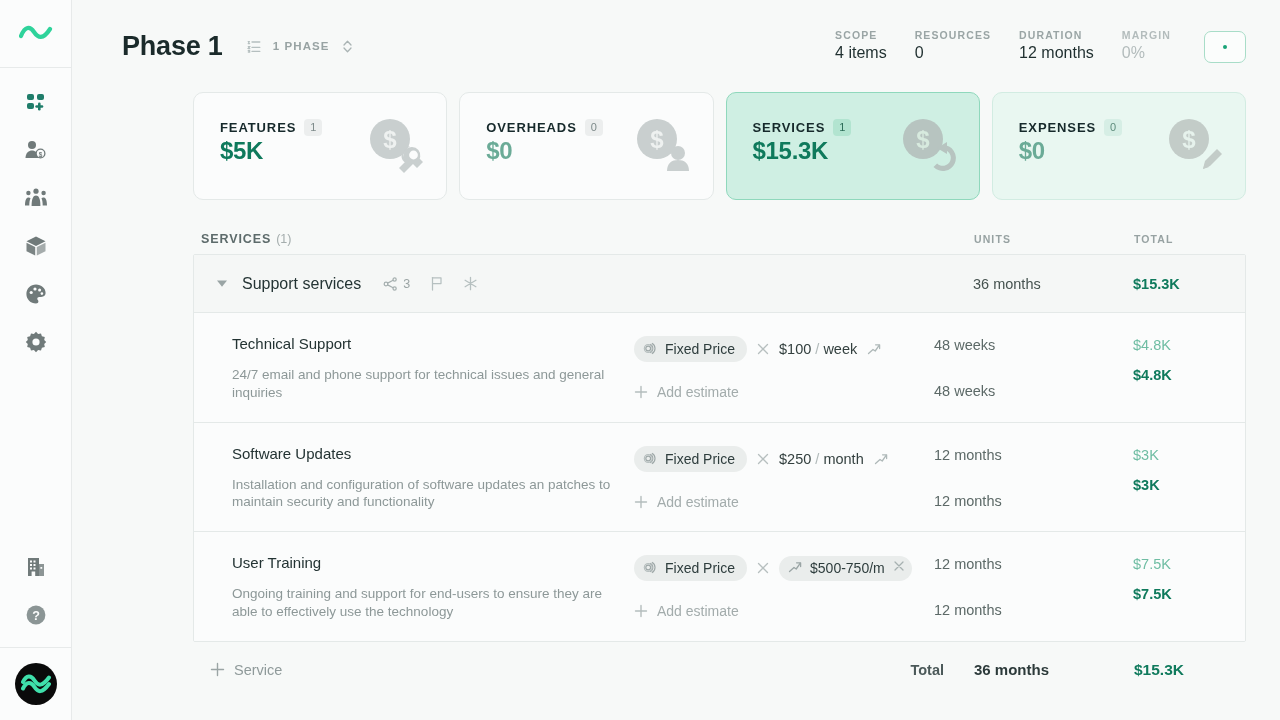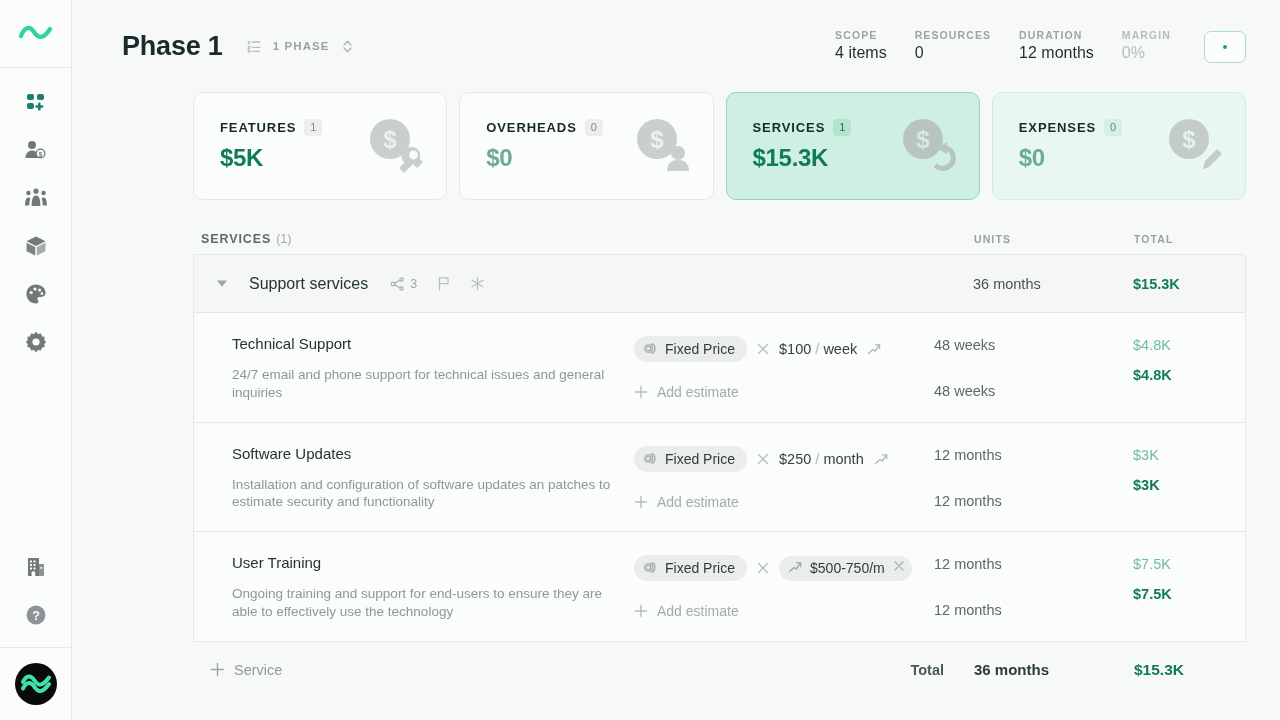--- a/index.html
+++ b/index.html
@@ -88,21 +88,21 @@
   .card.soft   { background: #e9f7f1; border-color: #d2ece2; }
   .card-head { display: flex; align-items: center; gap: 8px; }
   .card-title { font-size: 13px; font-weight: bold; letter-spacing: 0.9px; color: #16292b; }
   .card.soft .card-title { color: #16292b; }
   .card-badge {
     font-size: 11px; color: #7d8a8a; background: #eceeee;
     border-radius: 4px; padding: 1px 6px; line-height: 15px; min-width: 17px; text-align: center;
   }
   .card.active .card-badge { background: #b2e4d0; color: #2b6b57; }
   .card.soft .card-badge { background: #d6eee5; color: #5e8c7c; }
-  .card-value { font-size: 24px; font-weight: bold; margin-top: 8px; color: #0f7a5c; letter-spacing: -0.3px; }
+  .card-value { font-size: 24px; font-weight: bold; margin-top: 1px; color: #0f7a5c; letter-spacing: -0.3px; }
   .card.dim .card-value { color: #6bab97; }
   .card-icon { position: absolute; right: 22px; top: 24px; opacity: 1; }
 
   
   .table-wrap { padding: 0 49px 0 121px; margin-top: 24px; }
   .table-head { display: flex; align-items: center; height: 30px; padding: 0 0 0 8px; }
   .th-title { font-size: 12.5px; font-weight: bold; letter-spacing: 0.9px; color: #5d6b6b; }
   .th-count { font-size: 12.5px; color: #a4adad; margin-left: 5px; }
   .th-units { width: 160px; text-align: left; font-size: 10.5px; font-weight: bold; letter-spacing: 1.1px; color: #97a2a2; }
   .th-total { width: 112px; text-align: left; font-size: 10.5px; font-weight: bold; letter-spacing: 1.1px; color: #97a2a2; }
@@ -111,21 +111,21 @@
   .table {
     border: 1px solid #e4e9e8; border-radius: 2px;
     background: #fbfcfc; overflow: hidden;
   }
   .group-row {
     display: flex; align-items: center; height: 58px;
     background: #f5f7f6; border-bottom: 1px solid #e4e9e8;
     padding-left: 17px;
   }
   .caret { width: 22px; display: flex; align-items: center; justify-content: center; cursor: pointer; }
-  .group-name { font-size: 16px; color: #243434; margin-left: 16px; }
+  .group-name { font-size: 16px; color: #243434; margin-left: 9px; }
   .group-meta { display: flex; align-items: center; gap: 20px; margin-left: 22px; }
   .meta-chip { display: flex; align-items: center; gap: 5px; cursor: pointer; }
   .meta-chip .cnt { font-size: 12.5px; color: #9aa4a4; }
   .group-spacer { flex: 1 1 auto; }
   .group-units { width: 160px; font-size: 14.5px; color: #45524f; }
   .group-total { width: 112px; font-size: 14.5px; color: #0f7a5c; font-weight: bold; }
 
   .item-row {
     display: flex; border-bottom: 1px solid #e4e9e8; background: #fbfcfc;
     min-height: 108px; padding: 22px 0 20px 0;
@@ -514,21 +514,21 @@
           </div>
           <div class="item-total-col">
             <span class="t-top">$4.8K</span>
             <span class="t-bot">$4.8K</span>
           </div>
         </div>
 
         <div class="item-row">
           <div class="item-left">
             <div class="item-name">Software Updates</div>
-            <div class="item-desc">Installation and configuration of software updates an patches to estimate security and functionality</div>
+            <div class="item-desc">Installation and configuration of software updates an patches to maintain security and functionality</div>
           </div>
           <div class="item-mid">
             <div class="est-line">
               <span class="chip">
                 <span>
                   <svg width="15" height="15" viewBox="0 0 15 15" fill="none" stroke="#9ea8a8" stroke-width="1.15">
                     <circle cx="5.2" cy="7.5" r="2.4"></circle>
                     <path d="M7 3.4 a4.4 4.4 0 0 1 0 8.2"></path>
                     <path d="M8.9 2.3 a5.9 5.9 0 0 1 0 10.4"></path>
                     <circle cx="5.2" cy="7.5" r="3.9" stroke="#b6bebe"></circle>

